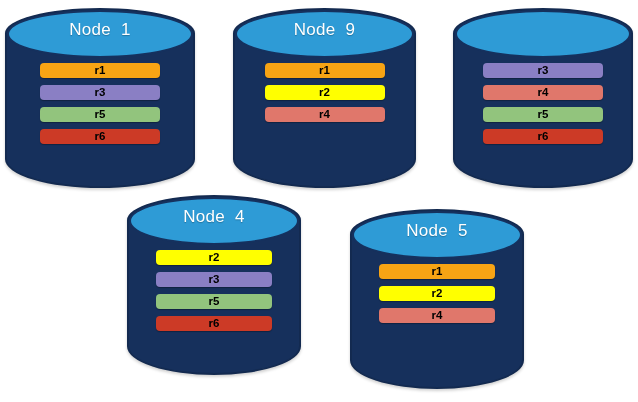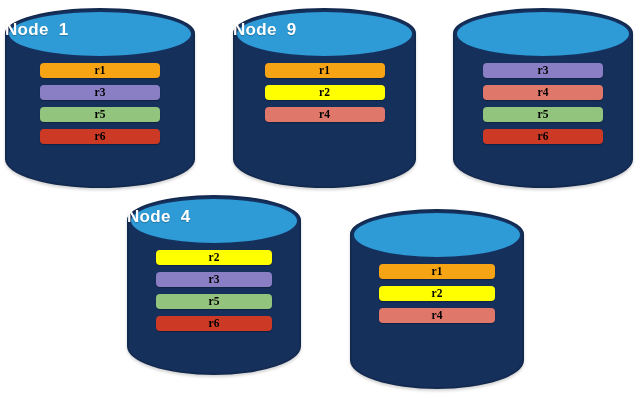--- a/index.html
+++ b/index.html
@@ -52,22 +52,23 @@
     border: 2px solid #15315E;
     border-radius: 50%;
     box-sizing: border-box;
   }
 
   .node-label {
     position: absolute;
     left: 0;
     right: 0;
     top: 12px;
+    text-align: center;
     color: #ffffff;
-    font-weight: bold;
+    font-weight: normal;
     font-size: 17px;
     letter-spacing: 0.3px;
     white-space: pre;
     text-shadow: 0 1px 1px rgba(0,0,0,0.25);
   }
 
   
   .bars {
     position: absolute;
     left: 0;
@@ -80,21 +81,20 @@
     height: 15px;
     margin: 0 auto 7px auto;
     border-radius: 4px;
     color: #000000;
     font-weight: bold;
     font-size: 11.5px;
     line-height: 15px;
     text-align: center;
     box-sizing: border-box;
     box-shadow: 0 1px 1px rgba(0,0,0,0.30);
-    font-family: Liberation Serif, serif;
   }
 </style>
 </head>
 <body>
 
 <div id="canvas">
     <div class="node" style="left: 5px; top: 8px; width: 190px; height: 180px;">
       <div class="cyl-body" style="background: rgb(22, 48, 92);"></div>
       <div class="cyl-top" style="background: rgb(46, 155, 214);"></div>
       <div class="node-label">Node  1</div>
@@ -132,19 +132,20 @@
       <div class="bars">
         <div class="bar" style="background: rgb(255, 255, 0); width: 116px;">r2</div>
         <div class="bar" style="background: rgb(138, 127, 196); width: 116px;">r3</div>
         <div class="bar" style="background: rgb(146, 196, 125); width: 116px;">r5</div>
         <div class="bar" style="background: rgb(204, 58, 38); width: 116px;">r6</div>
       </div>
     </div>
     <div class="node" style="left: 350px; top: 209px; width: 174px; height: 180px;">
       <div class="cyl-body" style="background: rgb(22, 48, 92);"></div>
       <div class="cyl-top" style="background: rgb(46, 155, 214);"></div>
+      <div class="node-label">Node  5</div>
       <div class="bars">
         <div class="bar" style="background: rgb(247, 164, 20); width: 116px;">r1</div>
         <div class="bar" style="background: rgb(255, 255, 0); width: 116px;">r2</div>
         <div class="bar" style="background: rgb(224, 119, 107); width: 116px;">r4</div>
       </div>
     </div>
   </div>
 
 </body></html>

